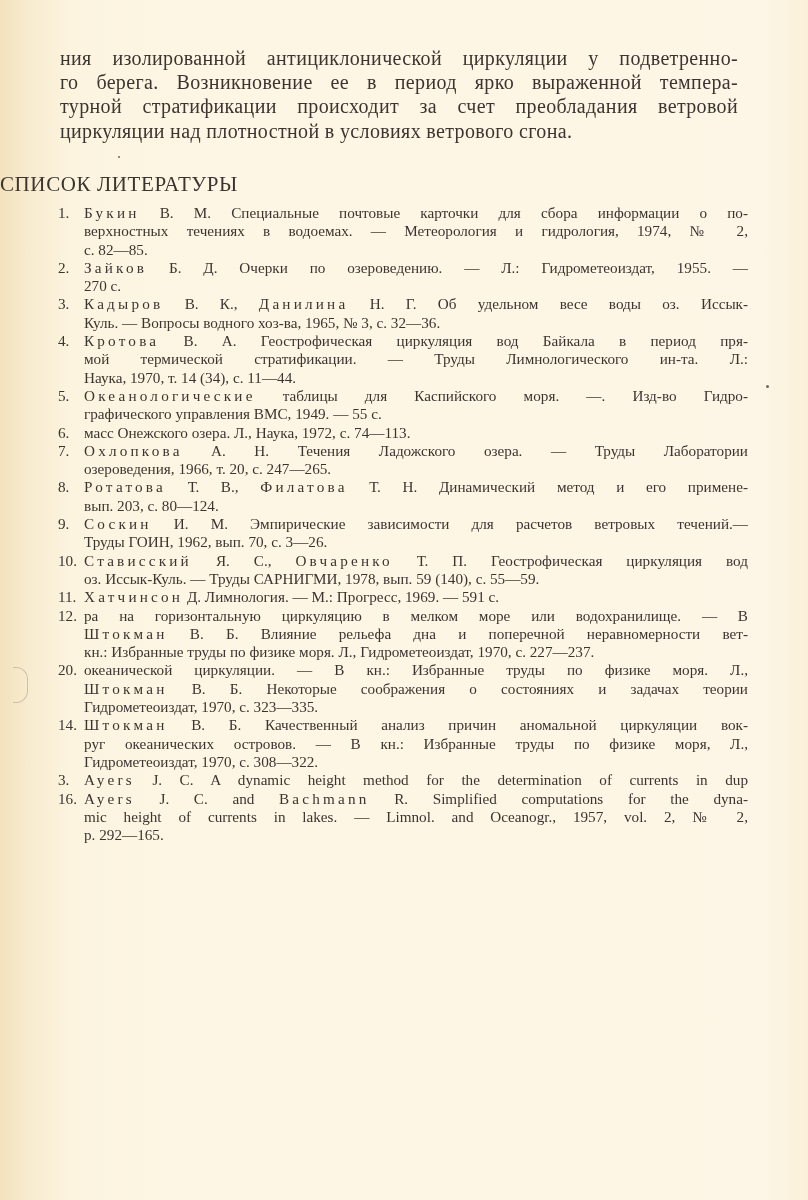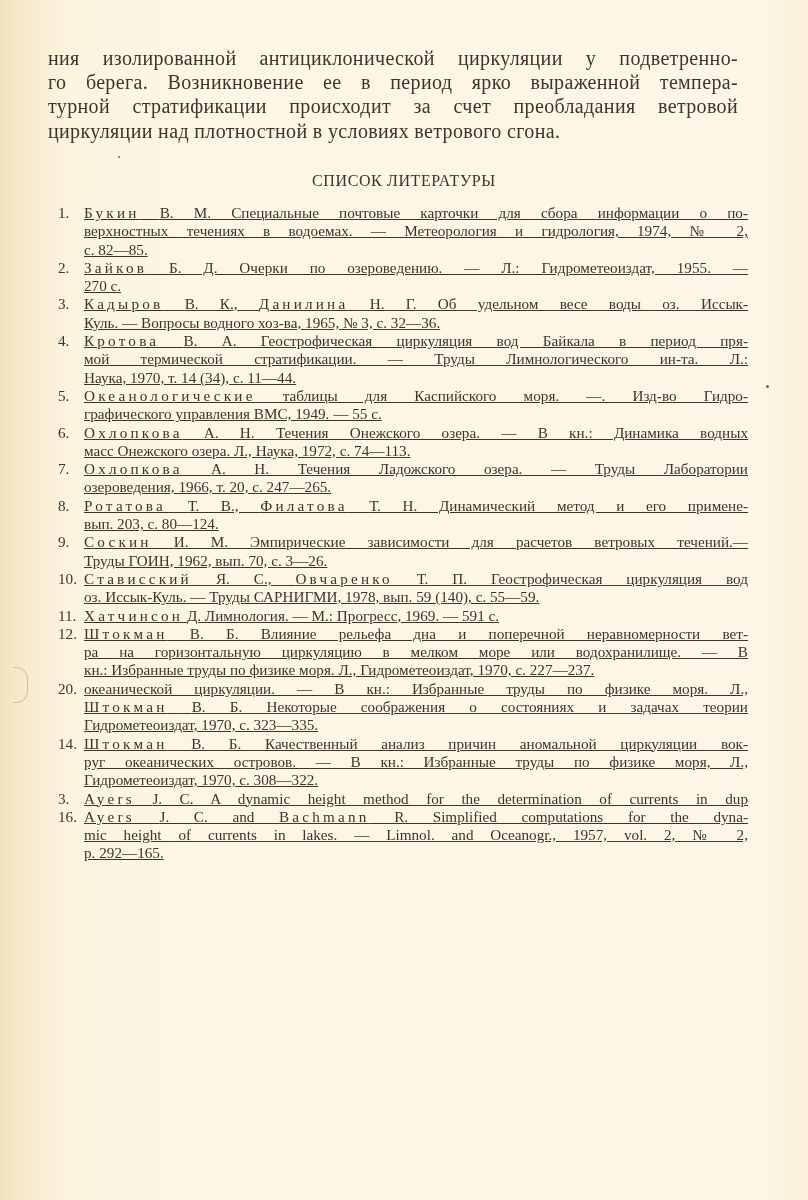--- a/index.html
+++ b/index.html
@@ -9,33 +9,33 @@
     font-family: "Liberation Serif", "DejaVu Serif", serif;
     color: #3b3530;
     position: relative;
   }
   .page { position: absolute; left: 0; top: 0; width: 808px; height: 1200px; }
   .intro {
     position: absolute; left: 48px; top: 46px; width: 690px;
     font-size: 20px; line-height: 24.2px; letter-spacing: 0.35px;
     text-align: justify;
   }
-  .intro .line { display: block; white-space: nowrap; text-align-last: justify; }
+  .intro .line { display: block; white-space: nowrap; text-align-last: justify; margin-left: 12px; }
   .intro .line.last { text-align-last: left; }
   .title {
     position: absolute; left: 0; width: 808px; top: 172px;
-    text-align: center; font-size: 16px; letter-spacing: 0.6px;
+    font-size: 21px; letter-spacing: 0.6px;
   }
   .refs {
     position: absolute; left: 58px; top: 204px; width: 690px;
     font-size: 15.2px; line-height: 18.3px;
   }
   .ref { position: relative; padding-left: 26px; margin: 0; }
   .ref .num { position: absolute; left: 0; top: 0; width: 22px; text-align: left; }
-  .ref .line { display: block; white-space: nowrap; text-decoration: underline; }
+  .ref .line { display: block; white-space: nowrap; }
   .ref .line.j { text-align: justify; text-align-last: justify; }
   .author { letter-spacing: 3.2px; }
   .scribble {
     position: absolute; left: 13px; top: 667px; width: 14px; height: 34px;
     border: 1.2px solid #b9ae9f; border-left: none; border-radius: 0 12px 12px 0;
     opacity: 0.7;
   }
   .dot { position: absolute; width: 3px; height: 3px; border-radius: 50%; background: #6f665c; }
 </style>
 </head>
@@ -81,21 +81,20 @@
     </div>
 
     <div class="ref">
       <span class="num">5.</span>
       <span class="line j"><span class="author">Океанологические</span> <span>таблицы для Каспийского моря. —. Изд-во Гидро-</span></span>
       <span class="line">графического управления ВМС, 1949. — 55 с.</span>
     </div>
 
     <div class="ref">
       <span class="num">6.</span>
-      <span class="line j"><span class="author">Охлопкова</span> <span>А. Н. Течения Онежского озера. — В кн.: Динамика водных</span></span>
       <span class="line">масс Онежского озера. Л., Наука, 1972, с. 74—113.</span>
     </div>
 
     <div class="ref">
       <span class="num">7.</span>
       <span class="line j"><span class="author">Охлопкова</span> <span>А. Н. Течения Ладожского озера. — Труды Лаборатории</span></span>
       <span class="line">озероведения, 1966, т. 20, с. 247—265.</span>
     </div>
 
     <div class="ref">
@@ -116,22 +115,22 @@
       <span class="line">оз. Иссык-Куль. — Труды САРНИГМИ, 1978, вып. 59 (140), с. 55—59.</span>
     </div>
 
     <div class="ref">
       <span class="num">11.</span>
       <span class="line"><span class="author">Хатчинсон</span> <span>Д. Лимнология. — М.: Прогресс, 1969. — 591 с.</span></span>
     </div>
 
     <div class="ref">
       <span class="num">12.</span>
+      <span class="line j">ра на горизонтальную циркуляцию в мелком море или водохранилище. — В</span>
       <span class="line j"><span class="author">Штокман</span> <span>В. Б. Влияние рельефа дна и поперечной неравномерности вет-</span></span>
-      <span class="line j">ра на горизонтальную циркуляцию в мелком море или водохранилище. — В</span>
       <span class="line">кн.: Избранные труды по физике моря. Л., Гидрометеоиздат, 1970, с. 227—237.</span>
     </div>
 
     <div class="ref">
       <span class="num">20.</span>
       <span class="line j">океанической циркуляции. — В кн.: Избранные труды по физике моря. Л.,</span>
       <span class="line j"><span class="author">Штокман</span> <span>В. Б. Некоторые соображения о состояниях и задачах теории</span></span>
       <span class="line">Гидрометеоиздат, 1970, с. 323—335.</span>
     </div>
 

